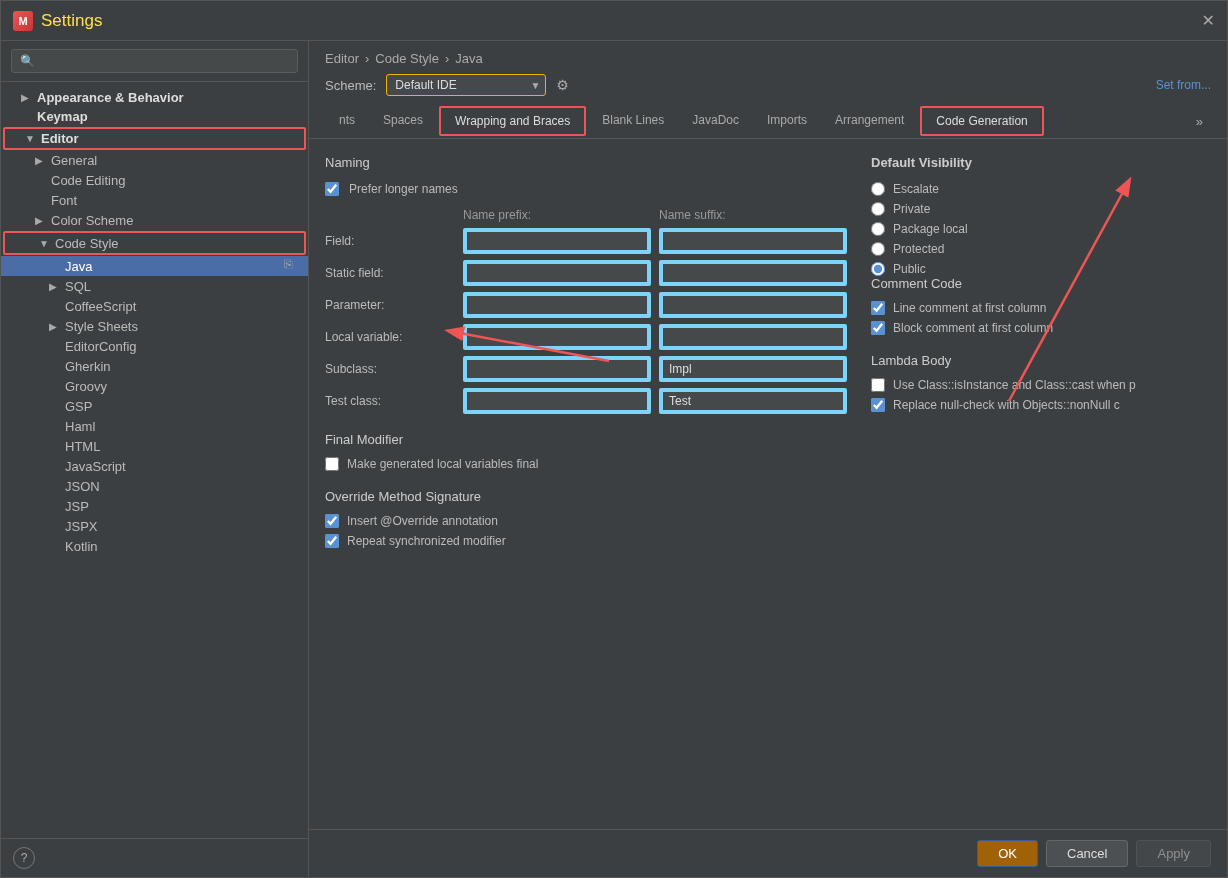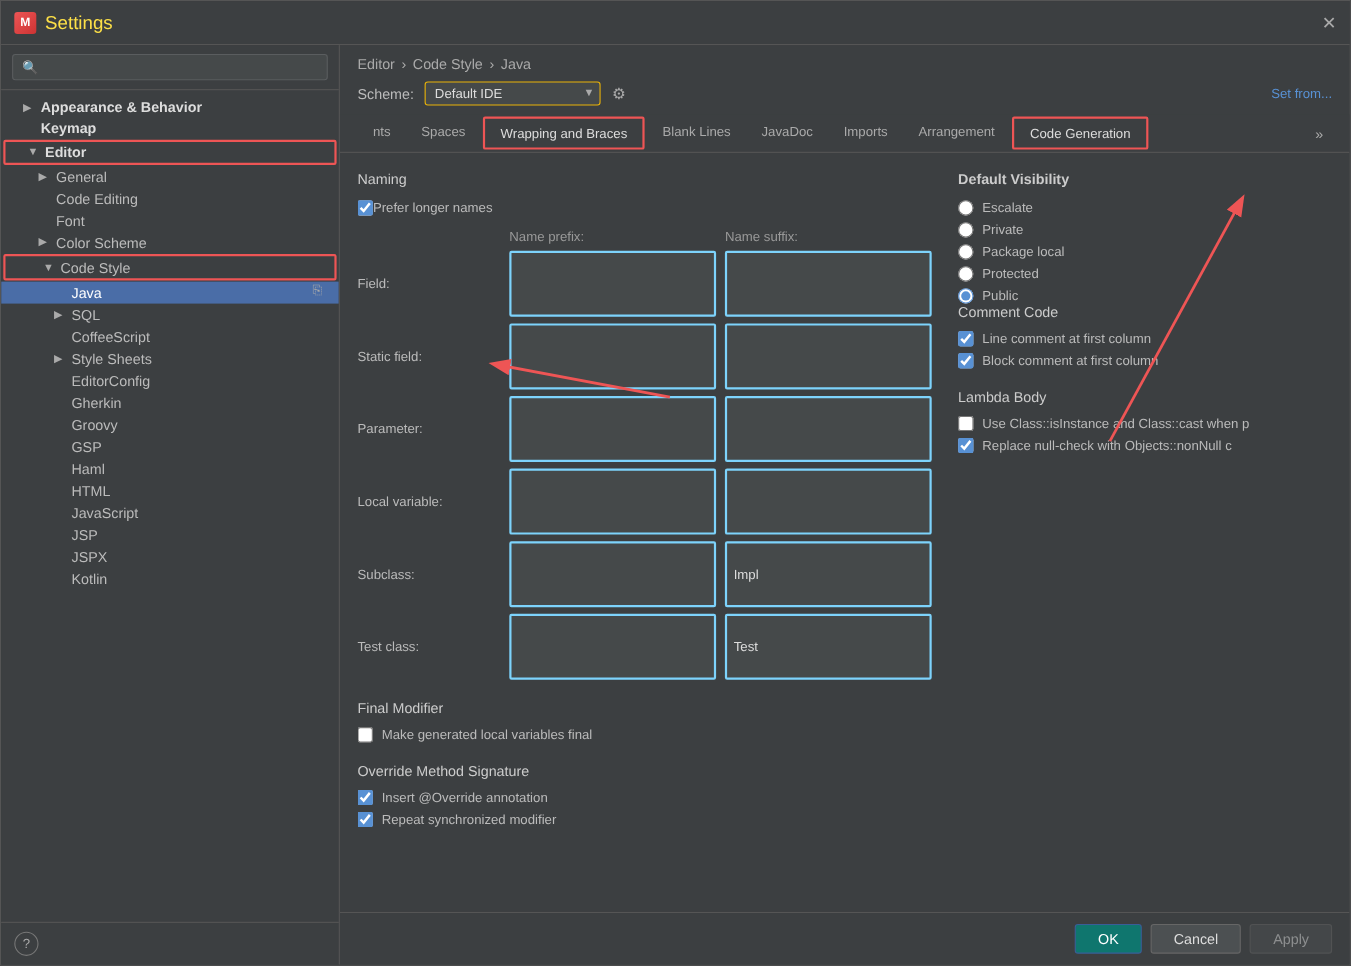--- a/index.html
+++ b/index.html
@@ -233,32 +233,32 @@
       font-size: 12px;
     }
     .naming-label {
       color: #bbb;
       font-size: 12px;
       text-align: left;
       padding-right: 8px;
     }
     .naming-input {
       background: #45494a;
-      border: 2px solid #7dd3fc;
+      border: 4px solid #7dd3fc;
       border-radius: 2px;
-      padding: 21px 6px;
+      padding: 2px 6px;
       color: #ddd;
       font-size: 12px;
       width: 100%;
       outline: none;
     }
     .prefer-longer {
       display: flex;
       align-items: center;
-      gap: 0;
+      gap: 10px;
       margin-bottom: 12px;
       font-size: 12px;
       color: #bbb;
       margin-top: 12px;
     }
     .cb { width: 14px; height: 14px; accent-color: #5891d4; }
     
     .visibility-title { font-size: 13px; color: #ccc; margin-bottom: 12px; font-weight: 700; }
     .radio-group { display: flex; flex-direction: column; gap: 6px; }
     .radio-item { display: flex; align-items: center; gap: 8px; font-size: 12px; color: #bbb; }
@@ -286,21 +286,21 @@
     .btn {
       padding: 5px 20px;
       border-radius: 3px;
       font-size: 13px;
       cursor: pointer;
       border: 1px solid #666;
       background: #4c5052;
       color: #ddd;
     }
     .btn.primary {
-      background: #0f766e;
+      background: #a16207;
       border-color: #3a5d97;
       color: white;
     }
     .btn.disabled {
       opacity: 0.5;
       cursor: not-allowed;
     }
     .main-relative {
       position: relative;
       flex: 1;
@@ -435,20 +435,25 @@
           <span class="label">HTML</span>
           <span class="copy-icon">⎘</span>
         </div>
 
         <div class="tree-item tree-indent-3">
           <span class="arrow"></span>
           <span class="label">JavaScript</span>
           <span class="copy-icon">⎘</span>
         </div>
 
+        <div class="tree-item tree-indent-3">
+          <span class="arrow"></span>
+          <span class="label">JSON</span>
+          <span class="copy-icon">⎘</span>
+        </div>
 
         <div class="tree-item tree-indent-3">
           <span class="arrow"></span>
           <span class="label">JSP</span>
           <span class="copy-icon">⎘</span>
         </div>
 
         <div class="tree-item tree-indent-3">
           <span class="arrow"></span>
           <span class="label">JSPX</span>

